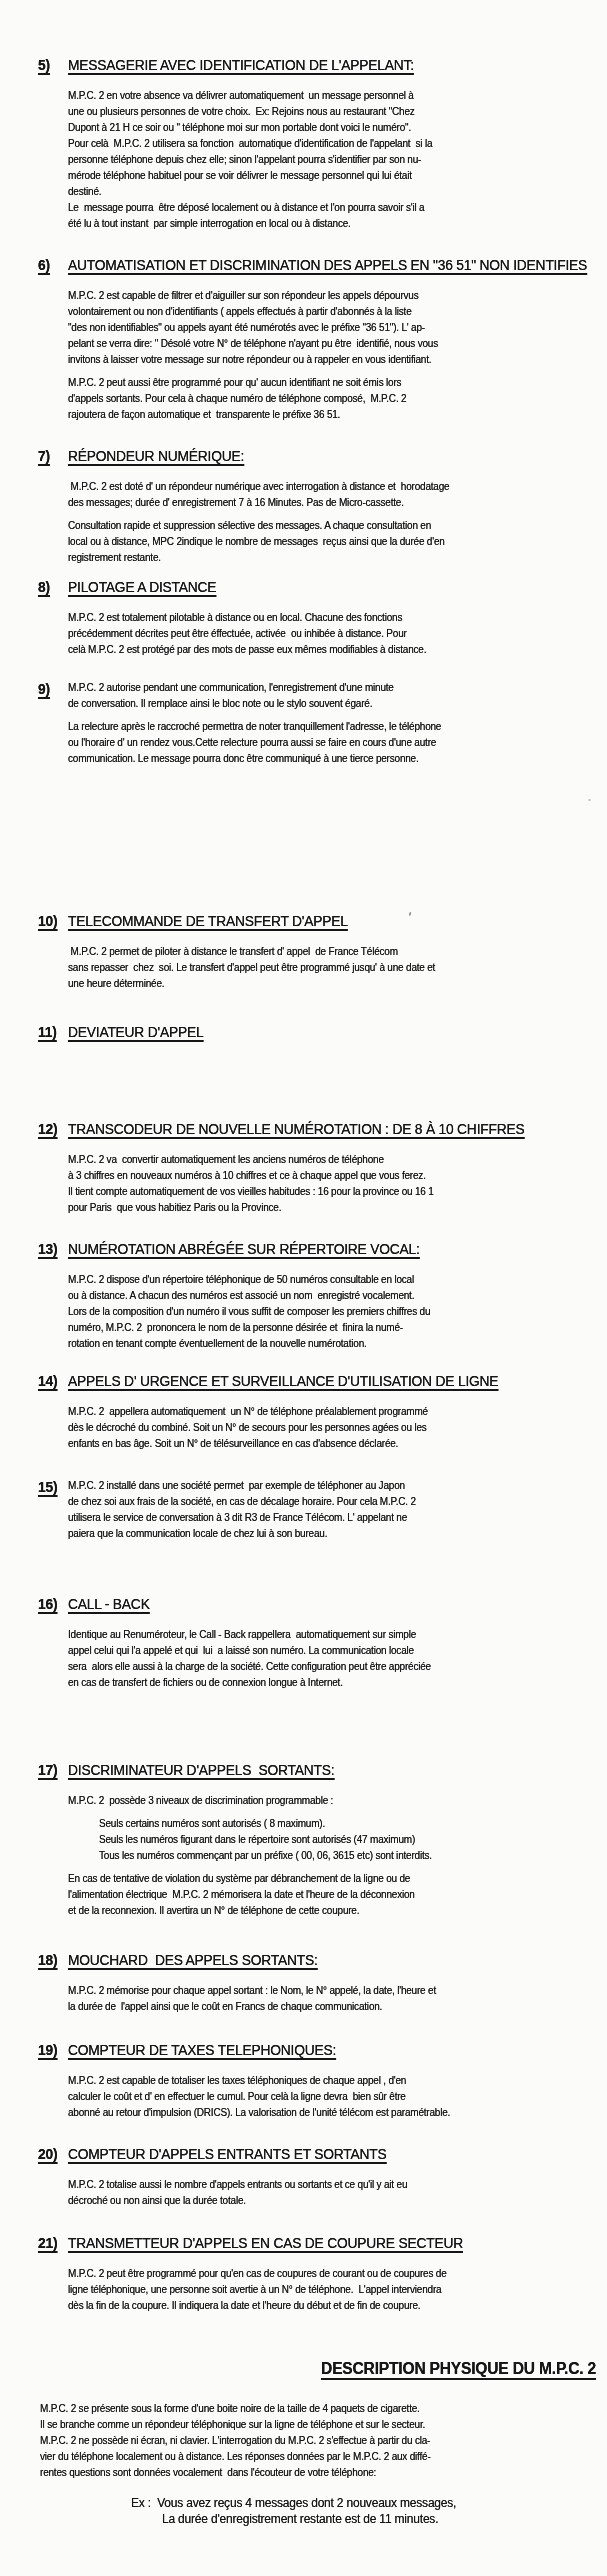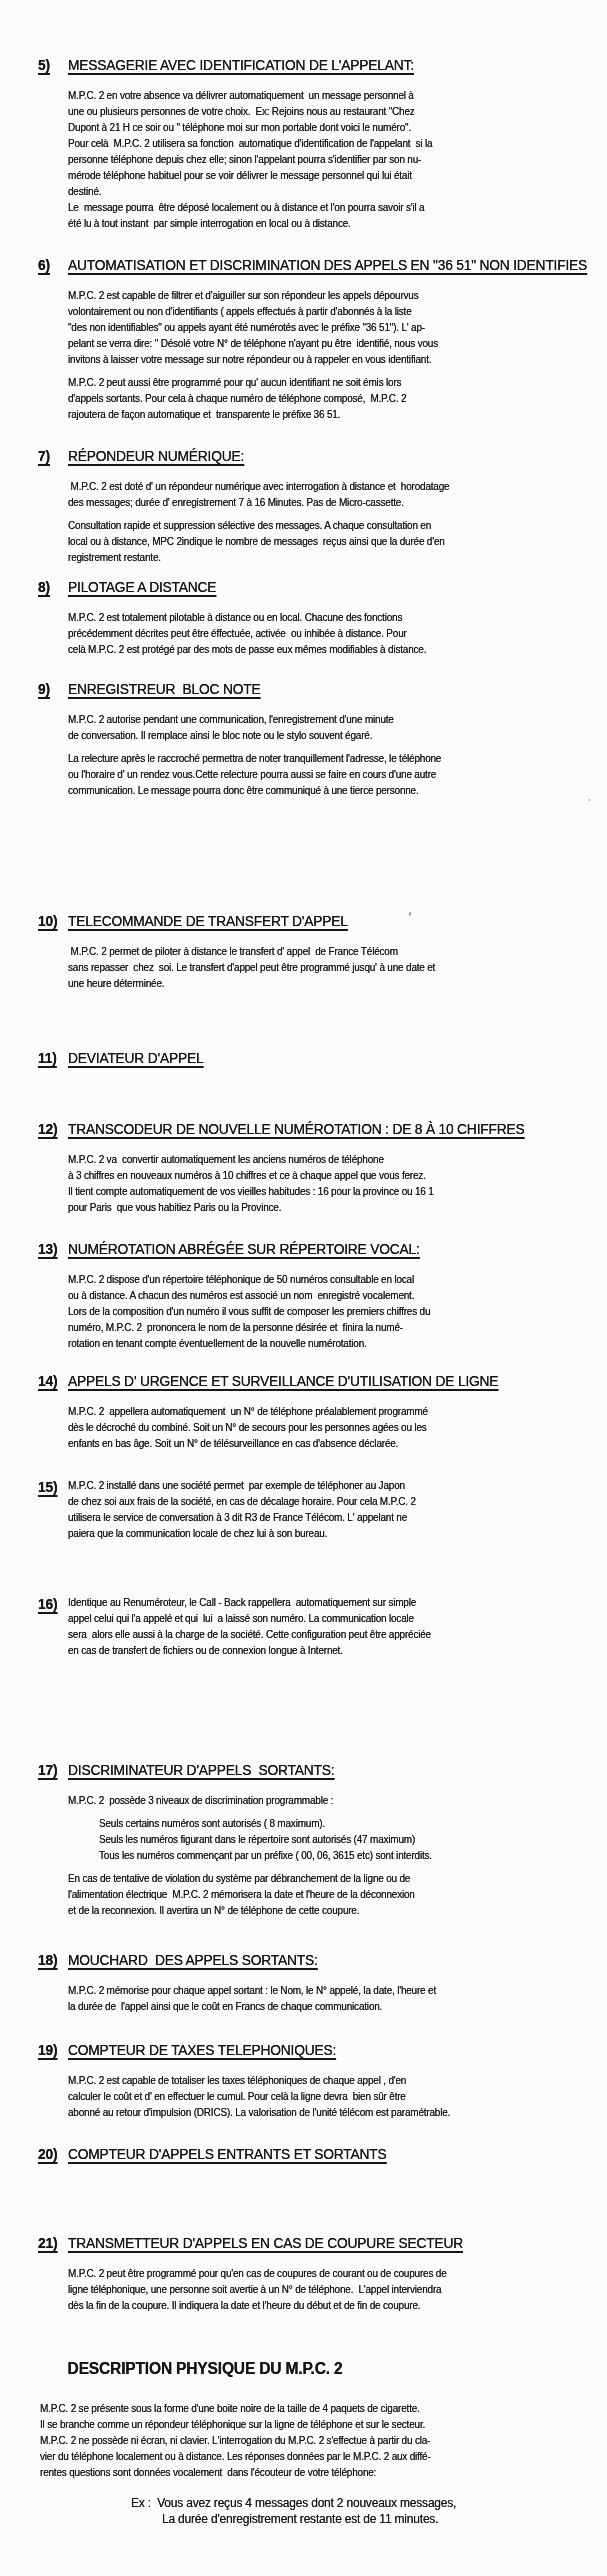--- a/index.html
+++ b/index.html
@@ -58,25 +58,26 @@
   .physical {
     position: absolute;
     left: 0;
     top: 2359px;
     width: 608px;
     padding: 0 12px 0 40px;
     box-sizing: border-box;
   }
   .physical h1 {
     margin: 0 0 21.6px 0;
-    text-align: left;
+    text-align: right;
     font-size: 15.6px;
     font-weight: 700;
     line-height: 20.4px;
     letter-spacing: -0.2px;
+    text-decoration: underline;
     text-decoration-thickness: 1.8px;
     text-underline-offset: 3.6px;
     text-shadow: 0 0 0.4px currentColor;
     padding-left: 27.6px;
     white-space: pre;
   }
   .physical .para { margin: 0; }
   .example {
     margin-top: 14.4px;
     padding-left: 122px;
@@ -140,37 +141,36 @@
   <section class="item" style="top:578px">
     <span class="num">8)</span>
     <h2>PILOTAGE A DISTANCE</h2>
     <p class="para">M.P.C. 2 est totalement pilotable à distance ou en local. Chacune des fonctions
 précédemment décrites peut être éffectuée, activée  ou inhibée à distance. Pour
 celà M.P.C. 2 est protégé par des mots de passe eux mêmes modifiables à distance.</p>
   </section>
 
   <section class="item" style="top:680px">
     <span class="num">9)</span>
-    <h2>ENREGISTREUR  BLOC NOTE</h2>
     <p class="para">M.P.C. 2 autorise pendant une communication, l'enregistrement d'une minute
 de conversation. Il remplace ainsi le bloc note ou le stylo souvent égaré.</p>
     <p class="para">La relecture après le raccroché permettra de noter tranquillement l'adresse, le téléphone
 ou l'horaire d' un rendez vous.Cette relecture pourra aussi se faire en cours d'une autre
 communication. Le message pourra donc être communiqué à une tierce personne.</p>
   </section>
 
   <section class="item" style="top:912px">
     <span class="num">10)</span>
     <h2>TELECOMMANDE DE TRANSFERT D'APPEL</h2>
     <p class="para"> M.P.C. 2 permet de piloter à distance le transfert d' appel  de France Télécom
 sans repasser  chez  soi. Le transfert d'appel peut être programmé jusqu' à une date et
 une heure déterminée.</p>
   </section>
 
-  <section class="item" style="top:1049px">
+  <section class="item" style="top:1023px">
     <span class="num">11)</span>
     <h2>DEVIATEUR D'APPEL</h2>
   </section>
 
   <section class="item" style="top:1120px">
     <span class="num">12)</span>
     <h2>TRANSCODEUR DE NOUVELLE NUMÉROTATION : DE 8 À 10 CHIFFRES</h2>
     <p class="para">M.P.C. 2 va  convertir automatiquement les anciens numéros de téléphone
 à 3 chiffres en nouveaux numéros à 10 chiffres et ce à chaque appel que vous ferez.
 Il tient compte automatiquement de vos vieilles habitudes : 16 pour la province ou 16 1
@@ -198,20 +198,21 @@
   <section class="item" style="top:1478px">
     <span class="num">15)</span>
     <p class="para">M.P.C. 2 installé dans une société permet  par exemple de téléphoner au Japon
 de chez soi aux frais de la société, en cas de décalage horaire. Pour cela M.P.C. 2
 utilisera le service de conversation à 3 dit R3 de France Télécom. L' appelant ne
 paiera que la communication locale de chez lui à son bureau.</p>
   </section>
 
   <section class="item" style="top:1595px">
     <span class="num">16)</span>
+    <h2>CALL - BACK</h2>
     <p class="para">Identique au Renuméroteur, le Call - Back rappellera  automatiquement sur simple
 appel celui qui l'a appelé et qui  lui  a laissé son numéro. La communication locale
 sera  alors elle aussi à la charge de la société. Cette configuration peut être appréciée
 en cas de transfert de fichiers ou de connexion longue à Internet.</p>
   </section>
 
   <section class="item" style="top:1761px">
     <span class="num">17)</span>
     <h2>DISCRIMINATEUR D'APPELS  SORTANTS:</h2>
     <p class="para">M.P.C. 2  possède 3 niveaux de discrimination programmable :</p>
@@ -234,20 +235,22 @@
     <span class="num">19)</span>
     <h2>COMPTEUR DE TAXES TELEPHONIQUES:</h2>
     <p class="para">M.P.C. 2 est capable de totaliser les taxes téléphoniques de chaque appel , d'en
 calculer le coût et d' en effectuer le cumul. Pour celà la ligne devra  bien sûr être
 abonné au retour d'impulsion (DRICS). La valorisation de l'unité télécom est paramétrable.</p>
   </section>
 
   <section class="item" style="top:2145px">
     <span class="num">20)</span>
     <h2>COMPTEUR D'APPELS ENTRANTS ET SORTANTS</h2>
+    <p class="para">M.P.C. 2 totalise aussi le nombre d'appels entrants ou sortants et ce qu'il y ait eu
+décroché ou non ainsi que la durée totale.</p>
   </section>
 
   <section class="item" style="top:2234px">
     <span class="num">21)</span>
     <h2>TRANSMETTEUR D'APPELS EN CAS DE COUPURE SECTEUR</h2>
     <p class="para">M.P.C. 2 peut être programmé pour qu'en cas de coupures de courant ou de coupures de
 ligne téléphonique, une personne soit avertie à un N° de téléphone.  L'appel interviendra
 dès la fin de la coupure. Il indiquera la date et l'heure du début et de fin de coupure.</p>
   </section>
 

